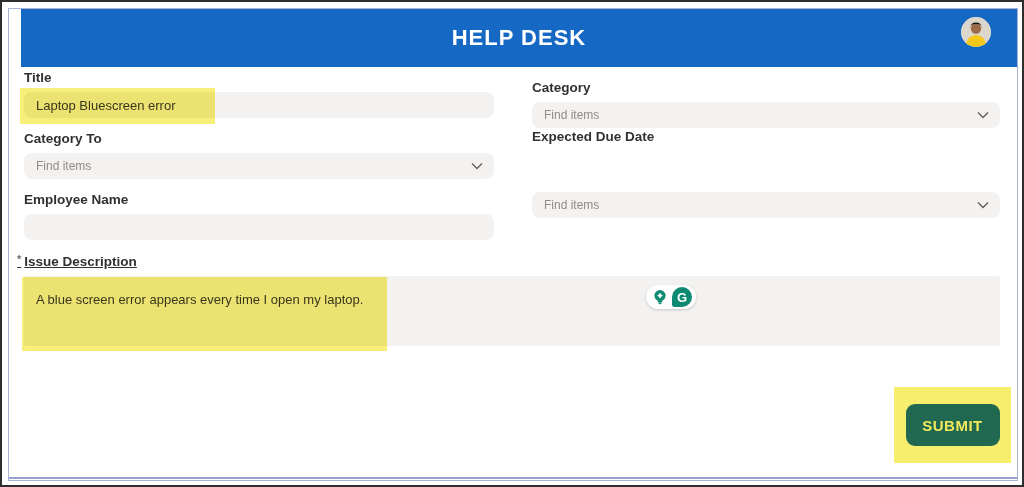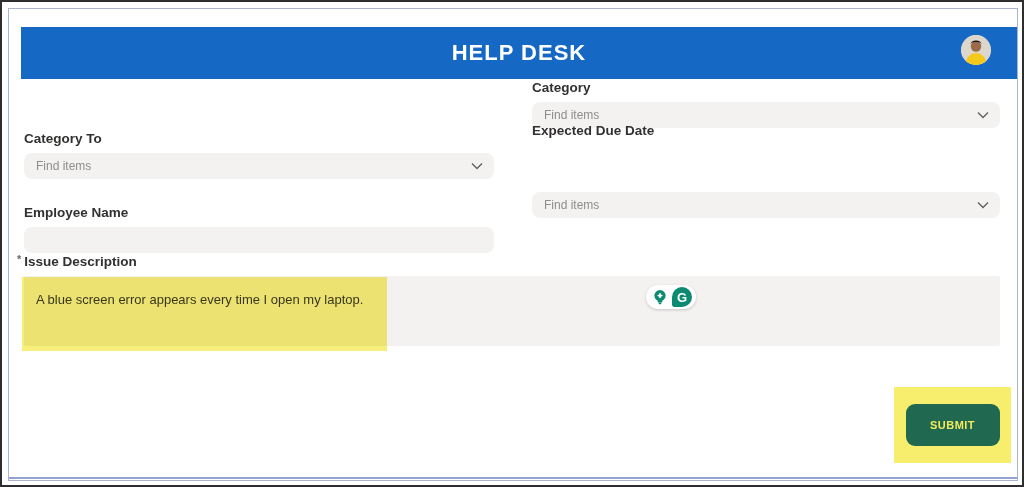--- a/index.html
+++ b/index.html
@@ -12,21 +12,21 @@
     --label-ink:#323130;
     --placeholder-ink:#8f8d8b;
     --value-ink:#3b3a39;
   }
   *{margin:0;padding:0;box-sizing:border-box;}
   html,body{width:1024px;height:487px;background:#fff;font-family:"Liberation Sans",sans-serif;}
   .shot{position:relative;width:1024px;height:487px;background:#fff;border:2px solid #2e2e2e;overflow:hidden;}
   .frame{position:absolute;left:6px;top:6px;width:1010px;height:473px;border:1px solid var(--frame-border);background:#fff;}
 
   
-  .app-header{position:absolute;left:12px;top:0;right:0;height:52px;background:var(--header-blue);display:flex;align-items:center;justify-content:center;margin-top:18px;}
+  .app-header{position:absolute;left:12px;top:0;right:0;height:58px;background:var(--header-blue);display:flex;align-items:center;justify-content:center;}
   .app-title{color:#fff;font-size:22px;font-weight:bold;letter-spacing:1px;}
   .avatar{position:absolute;right:26px;top:8px;width:30px;height:30px;border-radius:50%;overflow:hidden;cursor:pointer;background:#ded8ce;}
   .avatar svg{display:block;width:30px;height:30px;}
 
   
   .fgroup{position:absolute;}
   .col-left{left:15px;width:470px;}
   .col-right{left:523px;width:468px;}
   .flabel{font-size:13.5px;font-weight:bold;color:var(--label-ink);margin-bottom:7px;}
   .fbox{position:relative;height:26px;background:var(--field-bg);border-radius:8px;display:flex;align-items:center;padding:0 12px;cursor:text;}
@@ -34,37 +34,37 @@
   .fplaceholder{font-size:12px;color:var(--placeholder-ink);position:relative;z-index:2;}
   .chevron,.calicon{position:absolute;right:11px;top:50%;transform:translateY(-50%);line-height:0;z-index:2;}
 
   
   .hl{position:absolute;background:var(--highlight-yellow);mix-blend-mode:multiply;opacity:.92;z-index:3;pointer-events:none;}
   .hl-title{left:-4px;top:18px;width:195px;height:36px;}
   .hl-desc{left:-2px;top:1px;width:365px;height:74px;}
 
   
   .fg-title{top:61px;}        .fg-category{top:71px;}
-  .fg-assigned{top:122px;}    .fg-duedate{top:114px;}
-  .fg-employee{top:196px;}    .fg-approval{top:183px;}
+  .fg-assigned{top:122px;}    .fg-duedate{top:120px;}
+  .fg-employee{top:183px;}    .fg-approval{top:183px;}
 
   .fg-desc{top:244px;left:15px;width:976px;}
-  .fg-desc .flabel{margin-left:-7px;}
+  .fg-desc .flabel{margin-left:-7px;text-decoration:underline;}
   .req{color:#6b6967;font-size:11px;vertical-align:3px;margin-right:3px;}
   .descbox{position:relative;height:70px;background:var(--field-bg);border-radius:2px;padding:14px 12px;cursor:text;}
   .descbox .fvalue{position:relative;z-index:2;}
 
   
   .grammarly{position:absolute;left:622px;top:9px;z-index:4;display:flex;align-items:center;gap:2px;background:#fff;border-radius:13px;padding:2px 4px;box-shadow:0 1px 3px rgba(0,0,0,.18);cursor:pointer;}
   .gr-icon{width:20px;height:20px;display:flex;align-items:center;justify-content:center;line-height:0;}
   .gr-g{width:20px;height:20px;border-radius:50% 50% 50% 14%;background:var(--grammarly-teal);color:#fff;font-size:13px;font-weight:bold;display:flex;align-items:center;justify-content:center;}
 
   
   .submit-hl{position:absolute;left:885px;top:378px;width:117px;height:76px;background:var(--highlight-yellow);display:flex;align-items:center;justify-content:center;}
-  .submit-btn{width:94px;height:42px;background:var(--submit-green);color:#f3e95c;border:none;border-radius:9px;font-family:"Liberation Sans",sans-serif;font-size:11px;font-weight:bold;letter-spacing:.5px;cursor:pointer;}
+  .submit-btn{width:94px;height:42px;background:var(--submit-green);color:#f3e95c;border:none;border-radius:9px;font-family:"Liberation Sans",sans-serif;font-size:15px;font-weight:bold;letter-spacing:.5px;cursor:pointer;}
 
   .bottom-line{position:absolute;left:0;right:0;top:468px;height:2px;background:#93a1d0;}
 </style>
 </head>
 <body>
 
 <div class="shot">
   <div class="frame">
 
     <header class="app-header">
@@ -72,20 +72,27 @@
       <div class="avatar">
         <svg viewBox="0 0 30 30">
           <circle cx="15" cy="15" r="15" fill="#ddd6cc"></circle>
           <path d="M4 30 Q6 18 15 18 Q24 18 26 30 Z" fill="#f4c81c"></path>
           <circle cx="15" cy="11.5" r="5.2" fill="#9c6b4a"></circle>
           <path d="M9.5 10 Q9.5 5.5 15 5.5 Q20.5 5.5 20.5 10 Q20.5 7.8 18 7.2 Q15 6.6 12 7.2 Q9.5 7.8 9.5 10 Z" fill="#241a14"></path>
         </svg>
       </div>
     </header>
 
+    <div class="fgroup col-left fg-title">
+      <div class="flabel">Title</div>
+      <div class="fbox">
+        <span class="fvalue">Laptop Bluescreen error</span>
+      </div>
+      <span class="hl hl-title"></span>
+    </div>
 
     <div class="fgroup col-right fg-category">
       <div class="flabel">Category</div>
       <div class="fbox">
         <span class="fplaceholder">Find items</span>
         <span class="chevron">
           <svg width="12" height="8" viewBox="0 0 12 8">
               <path d="M1 1.5 L6 6.5 L11 1.5" fill="none" stroke="#605e5c" stroke-width="1.3"></path>
             </svg>
         </span>

